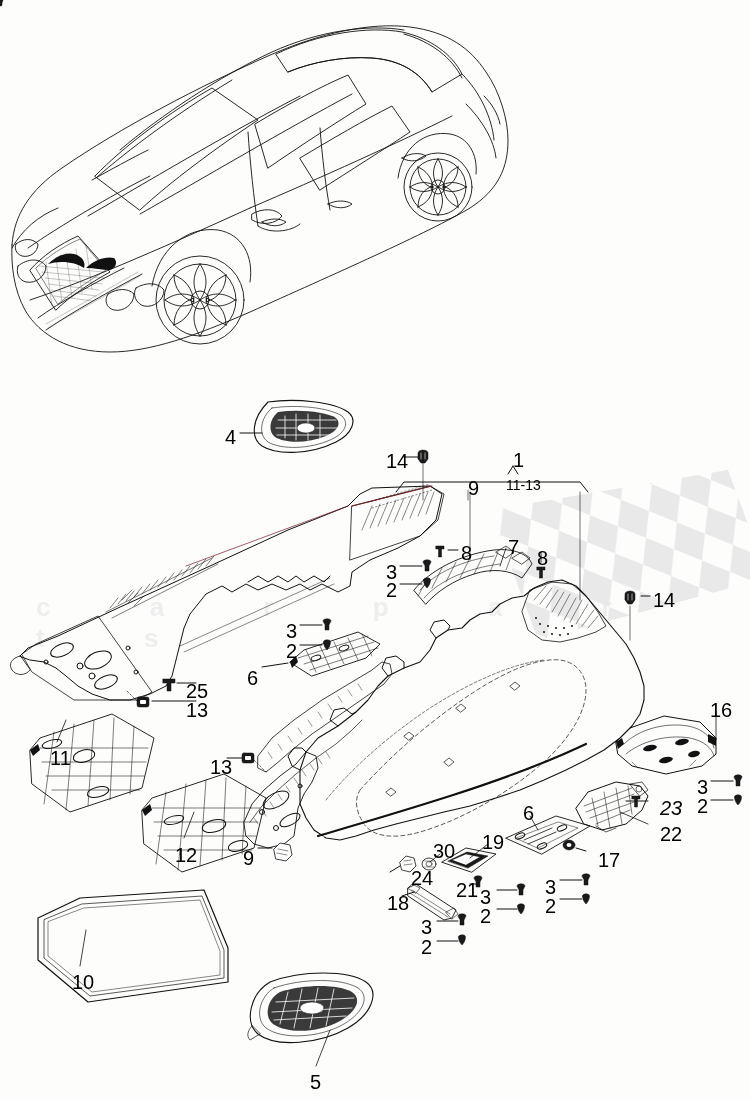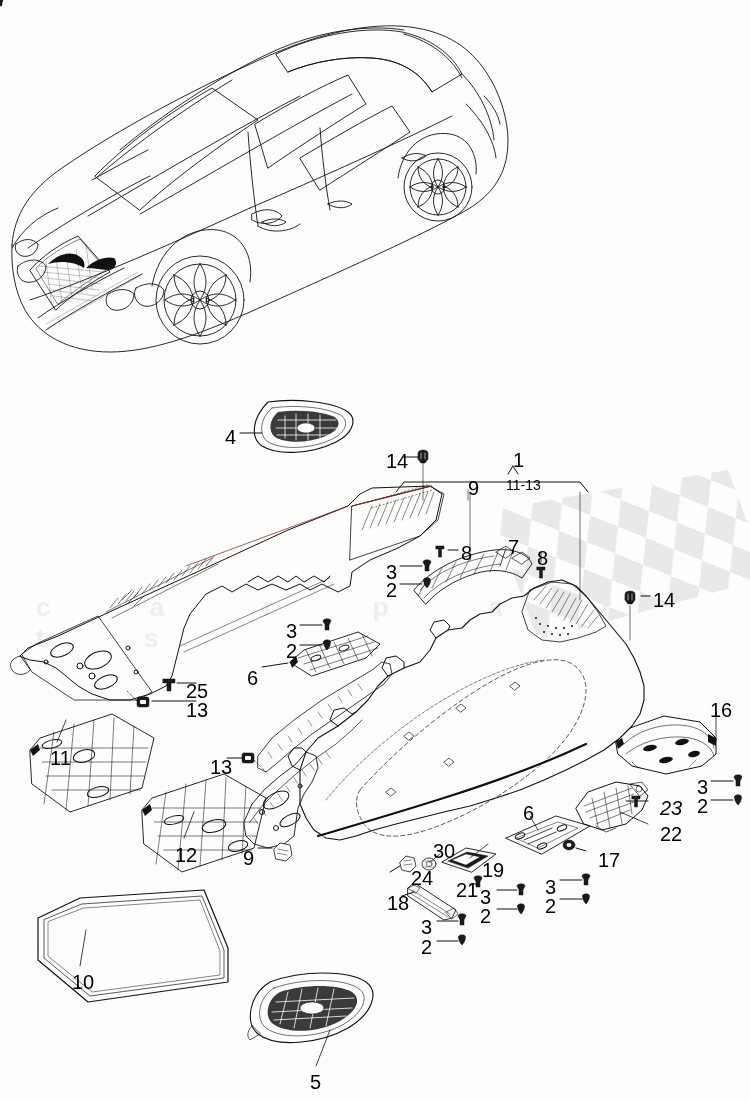--- a/index.html
+++ b/index.html
@@ -752,21 +752,21 @@
       <div class="lbl" style="left: 175px; top: 845px;">12</div>
       <div class="lbl" style="left: 243px; top: 848px;">9</div>
       <div class="lbl" style="left: 72px; top: 972px;">10</div>
       <div class="lbl" style="left: 310px; top: 1072px;">5</div>
       <div class="lbl" style="left: 710px; top: 700px;">16</div>
       <div class="lbl" style="left: 697px; top: 777px;">3</div>
       <div class="lbl" style="left: 697px; top: 796px;">2</div>
       <div class="lbl" style="left: 660px; top: 798px; font-style: italic;">23</div>
       <div class="lbl" style="left: 660px; top: 824px;">22</div>
       <div class="lbl" style="left: 523px; top: 803px;">6</div>
-      <div class="lbl" style="left: 482px; top: 860px;">19</div>
+      <div class="lbl" style="left: 482px; top: 832px;">19</div>
       <div class="lbl" style="left: 598px; top: 850px;">17</div>
       <div class="lbl" style="left: 433px; top: 841px;">30</div>
       <div class="lbl" style="left: 375px; top: 868px; margin-left: 36px;">24</div>
       <div class="lbl" style="left: 456px; top: 880px;">21</div>
       <div class="lbl" style="left: 387px; top: 893px;">18</div>
       <div class="lbl" style="left: 545px; top: 877px;">3</div>
       <div class="lbl" style="left: 545px; top: 896px;">2</div>
       <div class="lbl" style="left: 480px; top: 887px;">3</div>
       <div class="lbl" style="left: 480px; top: 906px;">2</div>
       <div class="lbl" style="left: 421px; top: 917px;">3</div>

